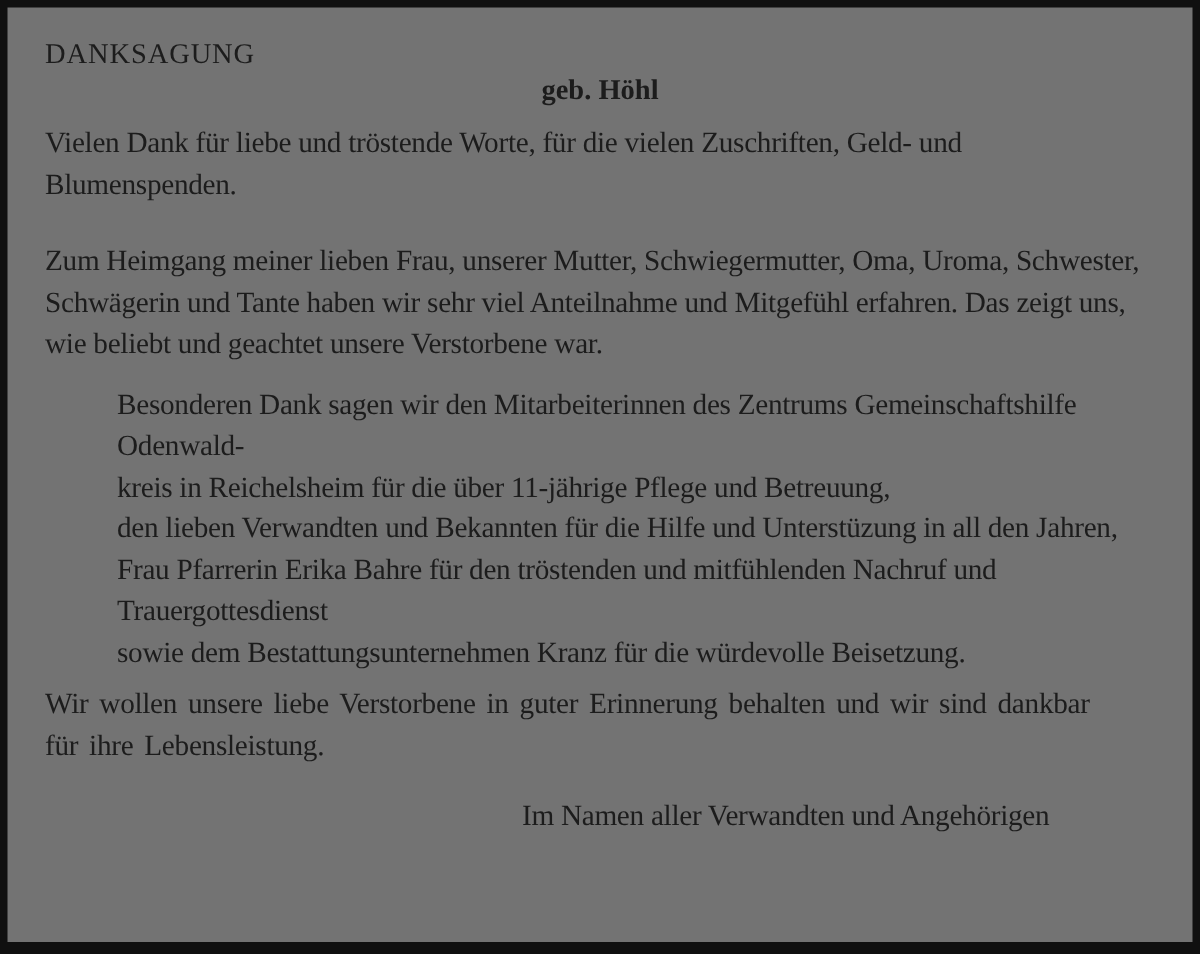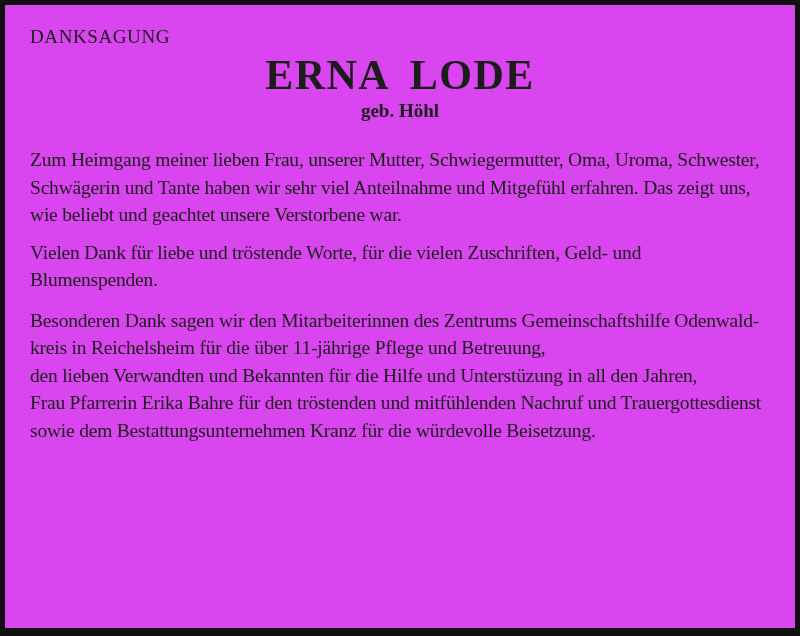--- a/index.html
+++ b/index.html
@@ -49,53 +49,55 @@
   }
   .body {
     margin: 0;
     font-size: 19.5px;
     line-height: 27.5px;
     letter-spacing: -0.2px;
     white-space: pre-line;
   }
   .p1 { margin-top: 24px; }
   .p2 { margin-top: 10px; }
-  .p3 { margin-top: 13px; }
+  .p3 { margin-top: 13px; margin-left: 48px; }
   .p4 { margin-top: 7px; }
   .stretched { word-spacing: 2.6px; }
   .signoff {
     margin-top: 20px;
     margin-left: 318px;
   }
   .signer { font-weight: 700; }
   .address { margin-top: 23px; }
 </style>
 </head>
 <body>
 
-<div class="card" style="color: rgb(28, 28, 28); border-color: rgb(16, 16, 16); background: #d946ef;">
+<div class="card" style="color: rgb(28, 28, 28); border-color: rgb(16, 16, 16); background: #737373;">
 
   <div class="kicker-row">
     <span class="kicker">DANKSAGUNG</span>
   </div>
 
-  <h1 class="name">ERNA LODE</h1>
 
   <div class="maiden">geb. Höhl</div>
+
+  <p class="body p2">Vielen Dank für liebe und tröstende Worte, für die vielen Zuschriften, Geld- und Blumenspenden.</p>
 
   <p class="body p1">Zum Heimgang meiner lieben Frau, unserer Mutter, Schwiegermutter, Oma, Uroma, Schwester,
 Schwägerin und Tante haben wir sehr viel Anteilnahme und Mitgefühl erfahren. Das zeigt uns,
 wie beliebt und geachtet unsere Verstorbene war.</p>
-
-  <p class="body p2">Vielen Dank für liebe und tröstende Worte, für die vielen Zuschriften, Geld- und Blumenspenden.</p>
 
   <p class="body p3">Besonderen Dank sagen wir den Mitarbeiterinnen des Zentrums Gemeinschaftshilfe Odenwald-
 kreis in Reichelsheim für die über 11-jährige Pflege und Betreuung,
 den lieben Verwandten und Bekannten für die Hilfe und Unterstüzung in all den Jahren,
 Frau Pfarrerin Erika Bahre für den tröstenden und mitfühlenden Nachruf und Trauergottesdienst
 sowie dem Bestattungsunternehmen Kranz für die würdevolle Beisetzung.</p>
 
+  <p class="body p4 stretched">Wir wollen unsere liebe Verstorbene in guter Erinnerung behalten und wir sind dankbar
+für ihre Lebensleistung.</p>
 
   <div class="signoff">
+    <div class="body">Im Namen aller Verwandten und Angehörigen</div>
   </div>
 
 
 </div>
 
 </body></html>

